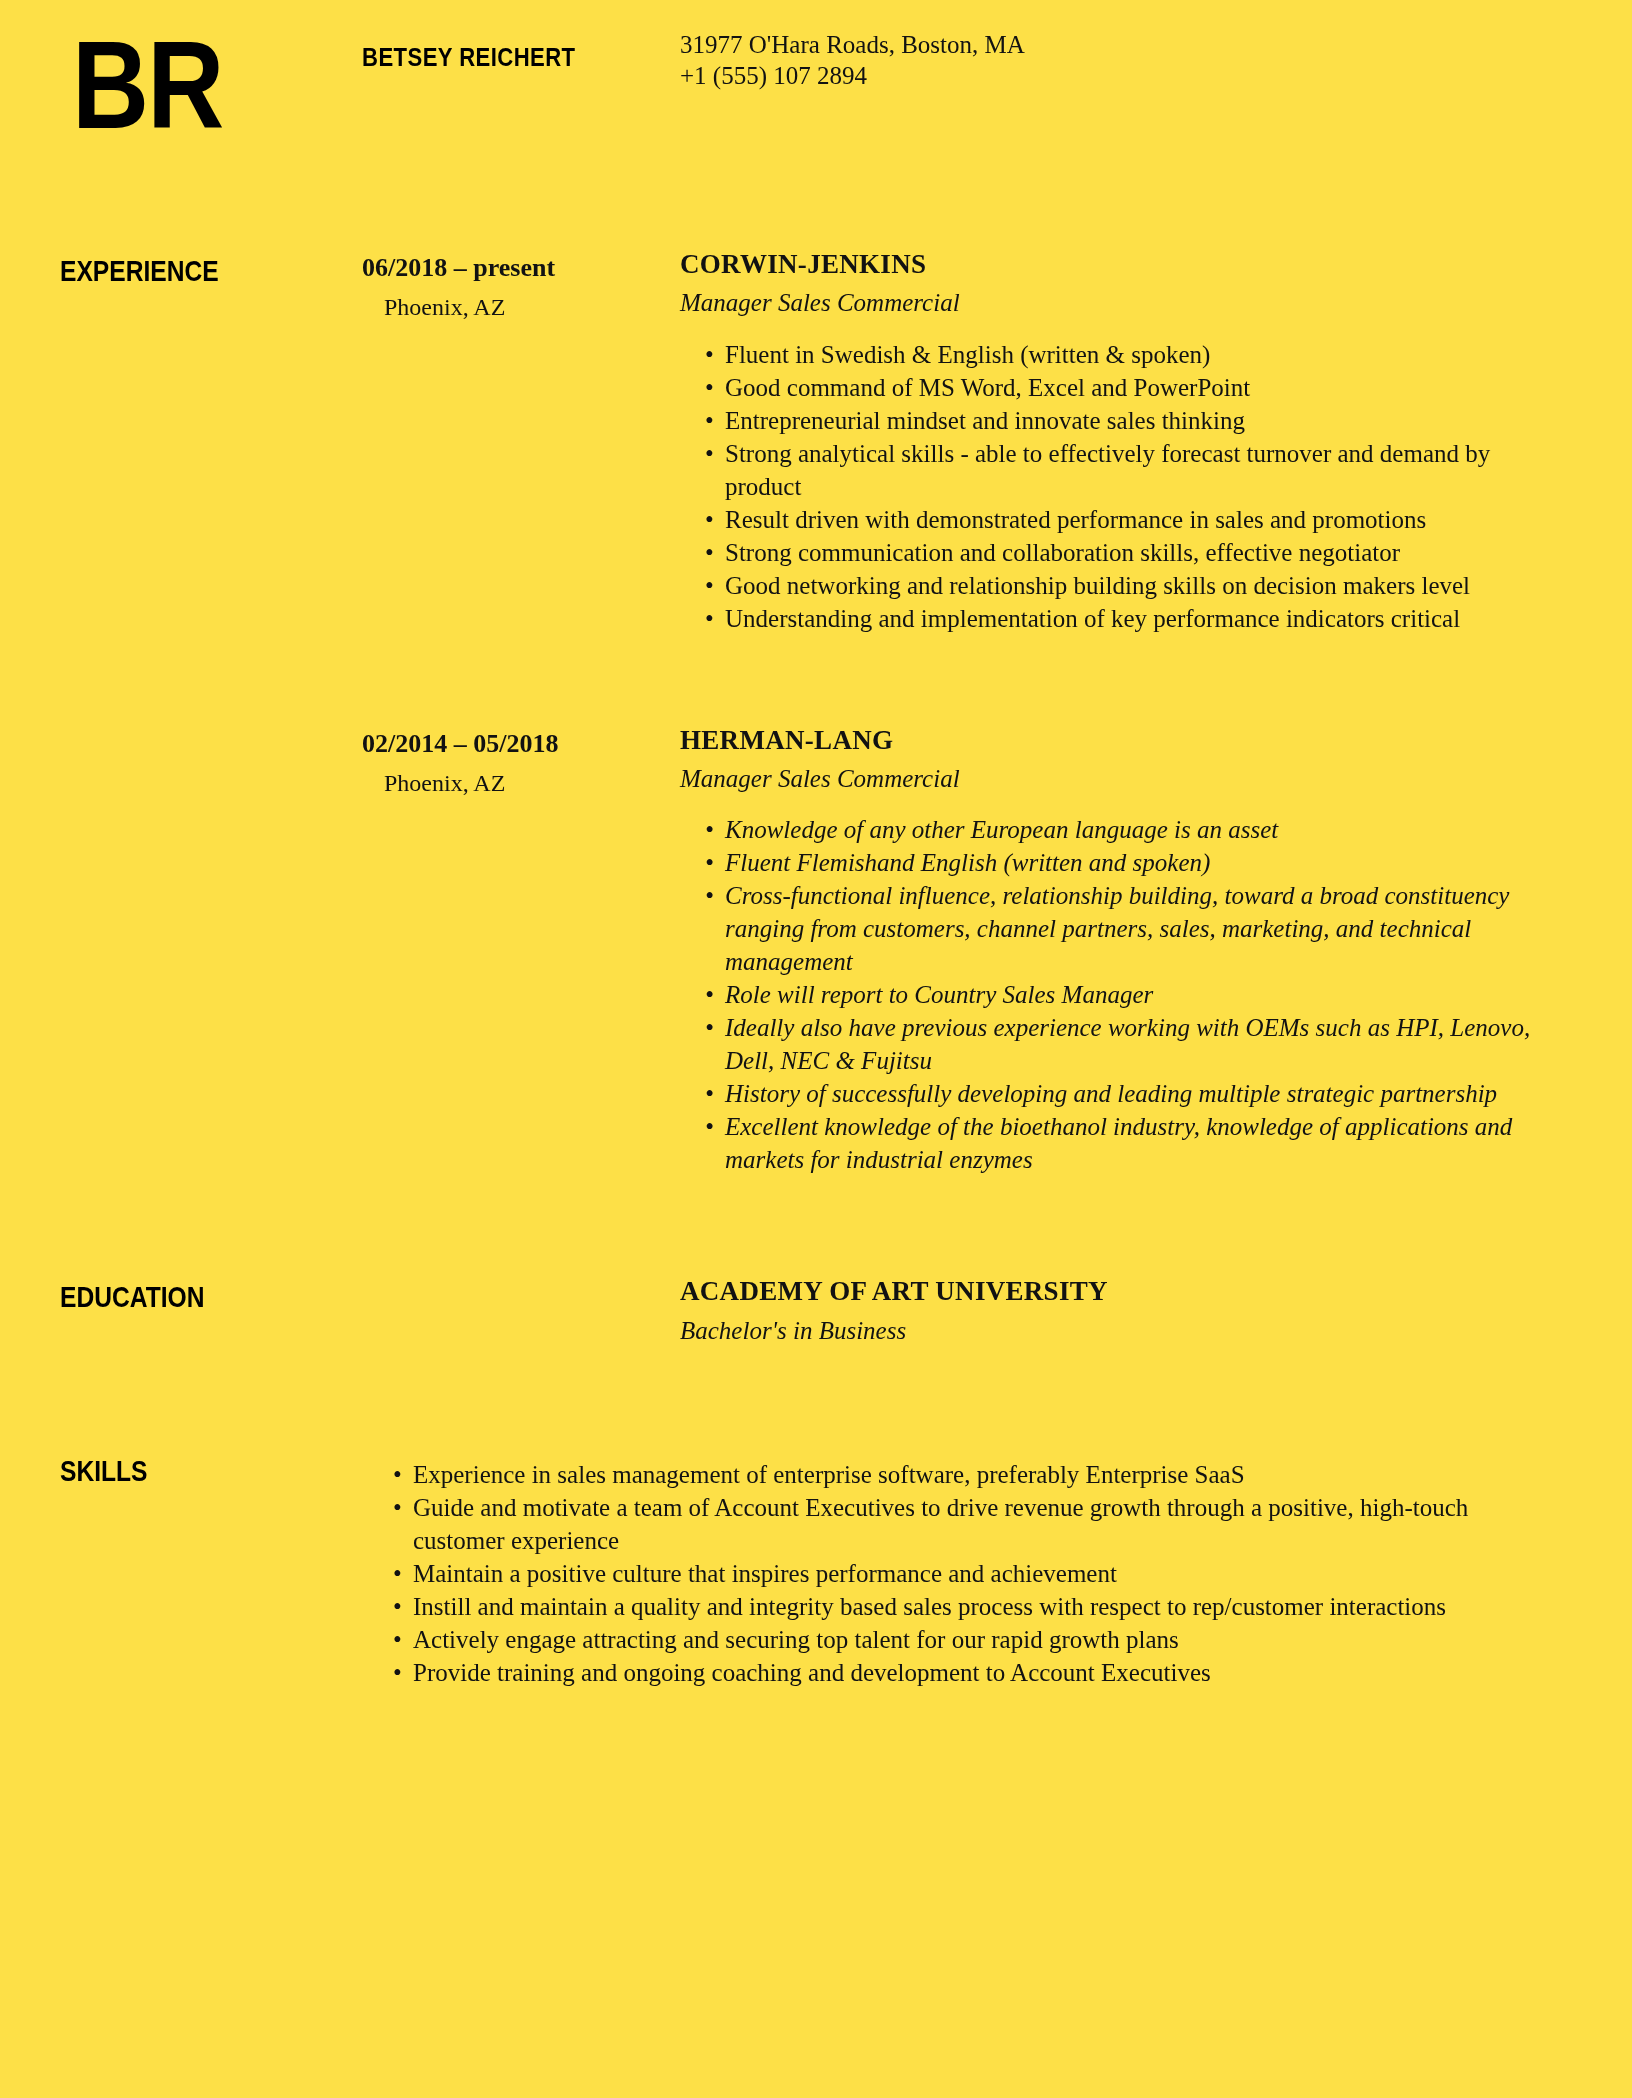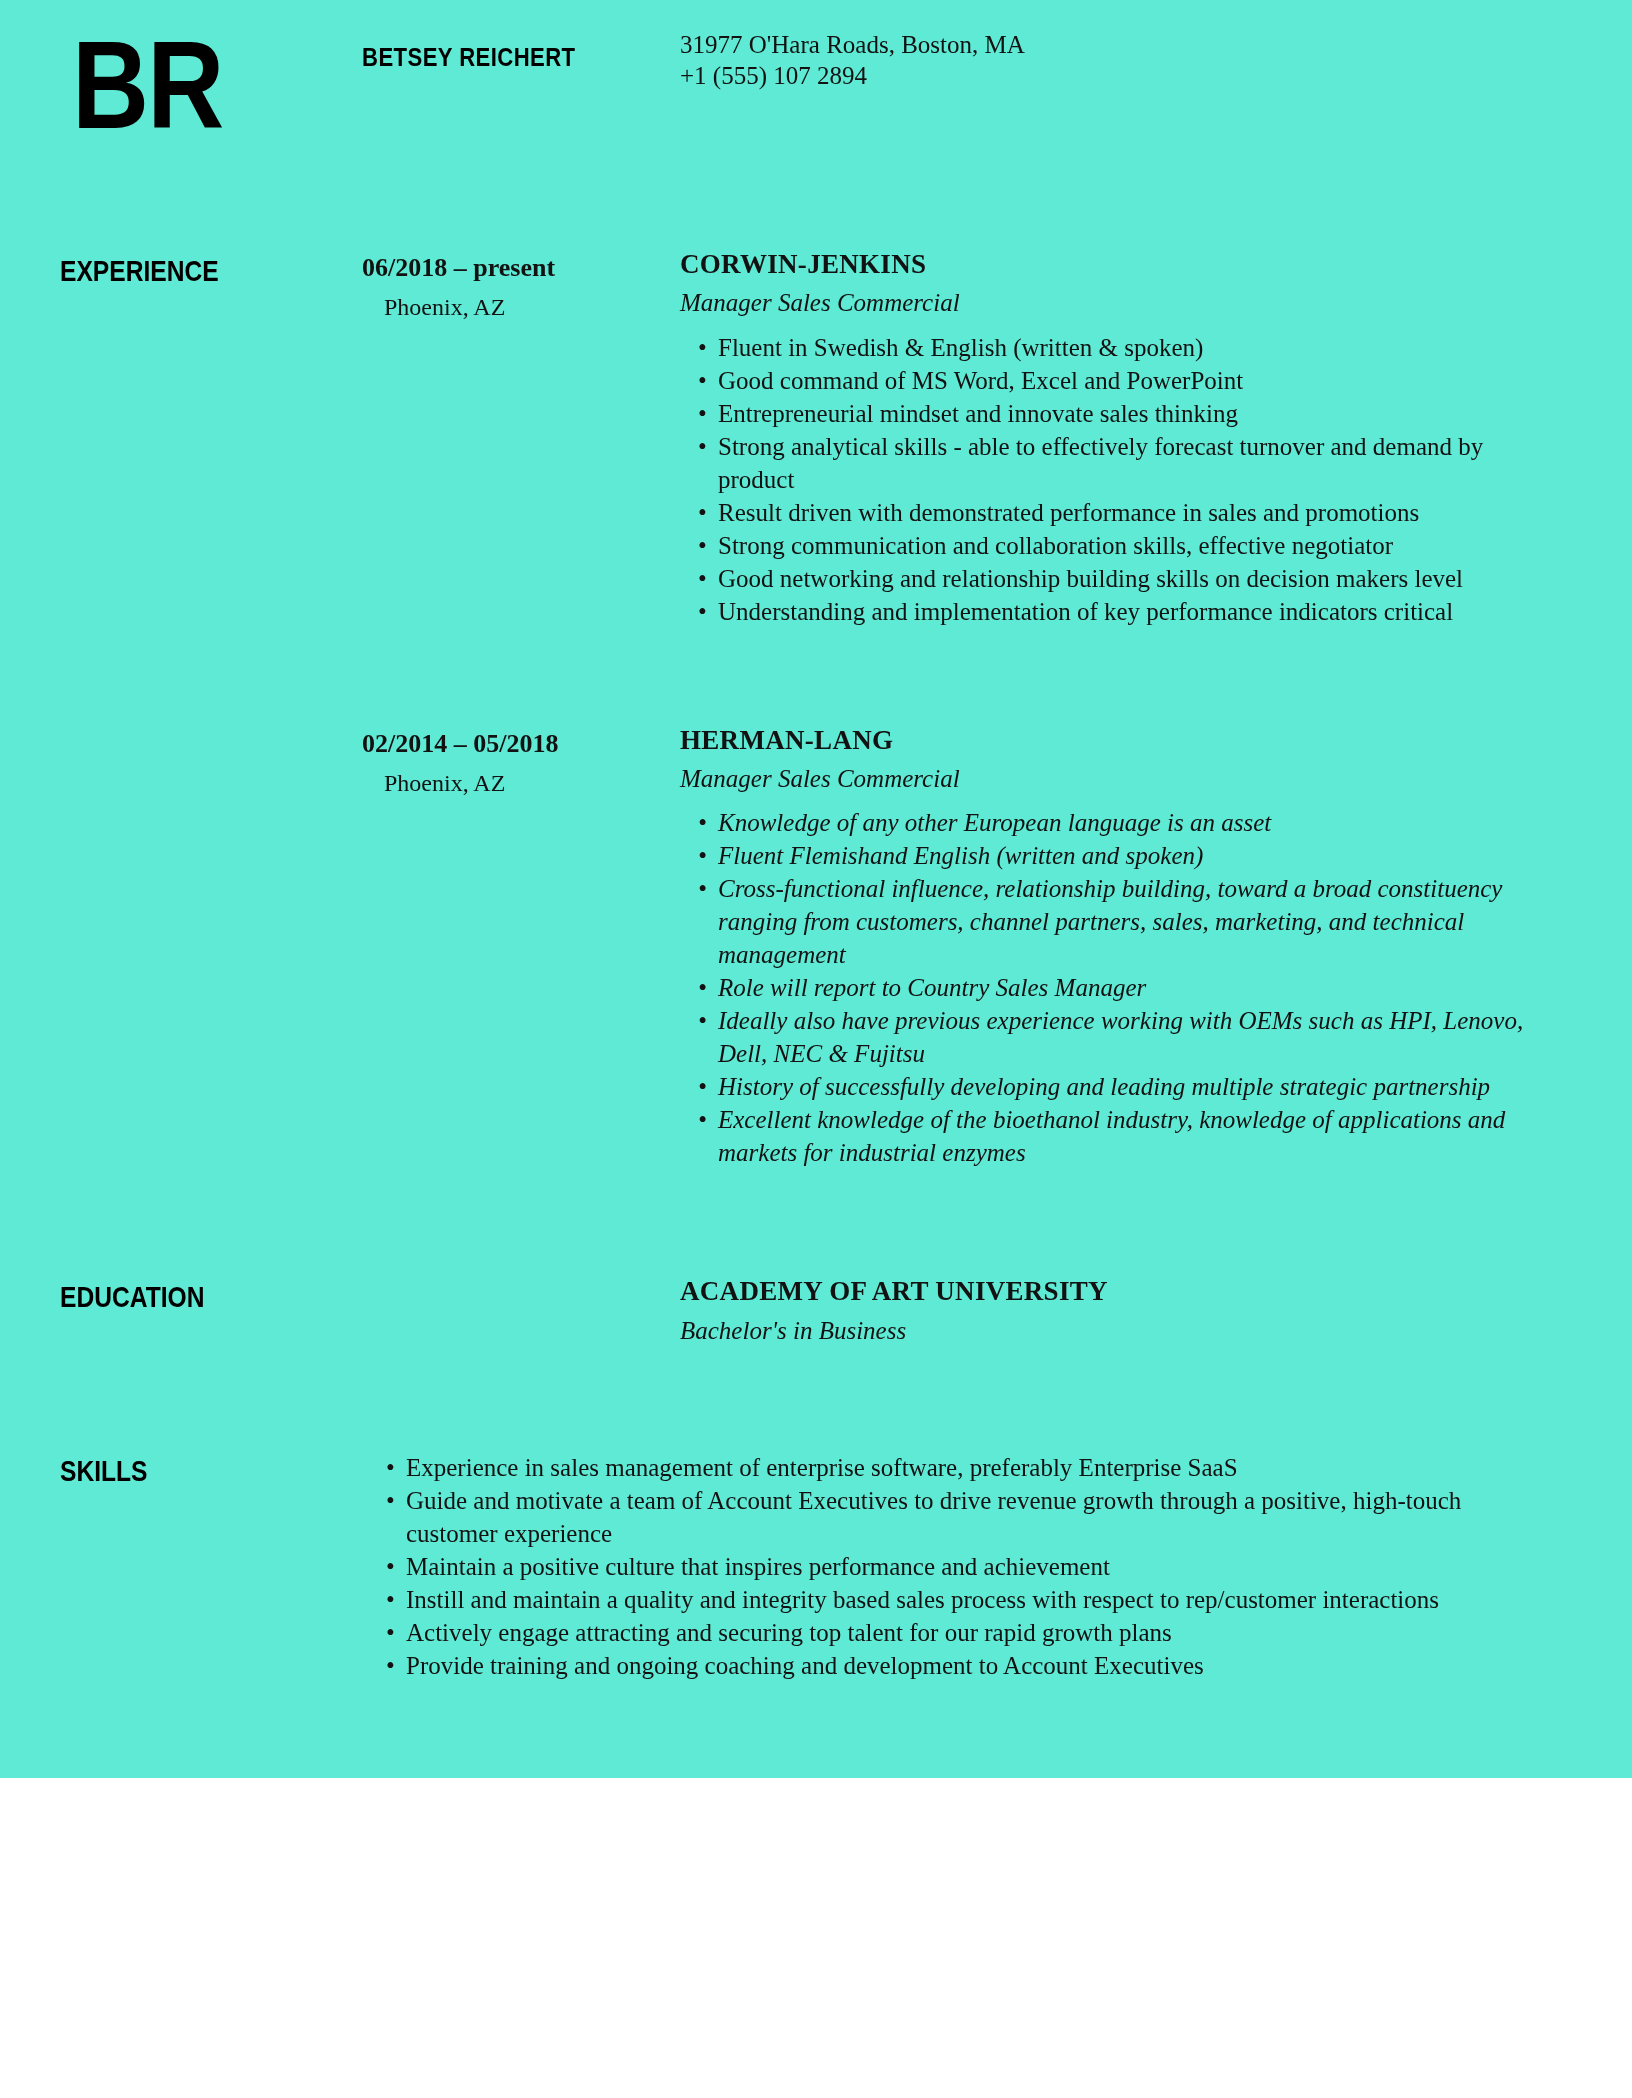--- a/index.html
+++ b/index.html
@@ -1,20 +1,20 @@
 <!DOCTYPE html>
 <html><head>
 <meta charset="utf-8">
 <style>
   html, body { margin: 0; padding: 0; background: #ffffff; }
   .page {
     position: relative;
     width: 1632px;
-    height: 1778px;
-    background: #5eead4;
+    height: 2098px;
+    background: #fde047;
     color: #121212;
     font-family: "Liberation Serif", serif;
     overflow: hidden;
   }
   .sans {
     font-family: "Liberation Sans", sans-serif;
     font-weight: 700;
     color: #000000;
   }
   
@@ -108,21 +108,21 @@
     position: absolute;
     left: 680px;
     top: 1318px;
     font-size: 25px;
     font-style: italic;
     line-height: 1;
   }
   
   .bullets {
     position: absolute;
-    margin: 4px;
+    margin: 11px;
     padding: 0;
     list-style: none;
     font-size: 25px;
     line-height: 33px;
   }
   .bullets li { position: relative; }
   .bullets li::before {
     content: "\2022";
     position: absolute;
     left: -20px;

